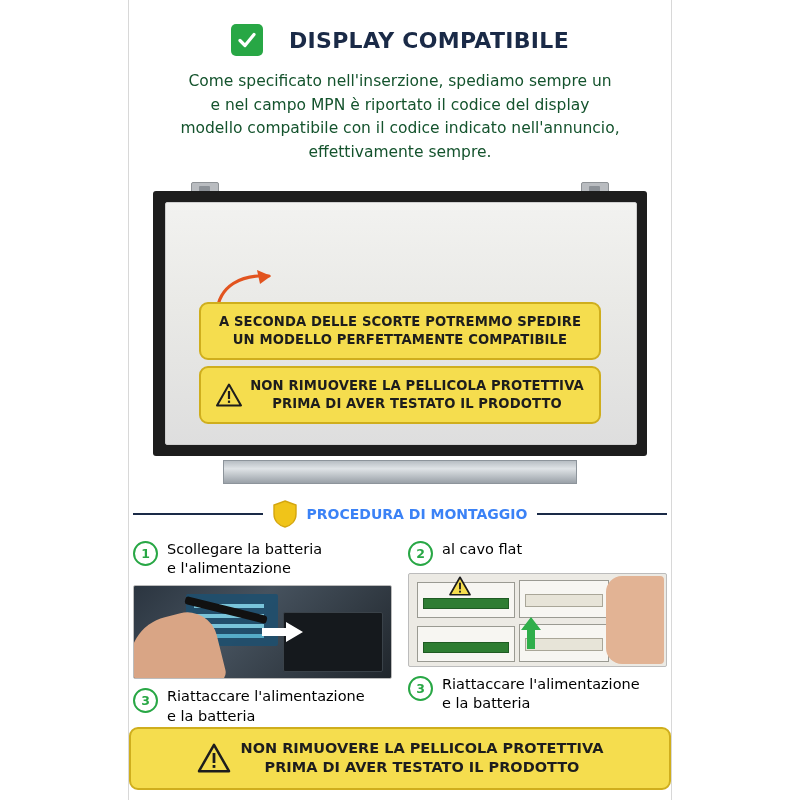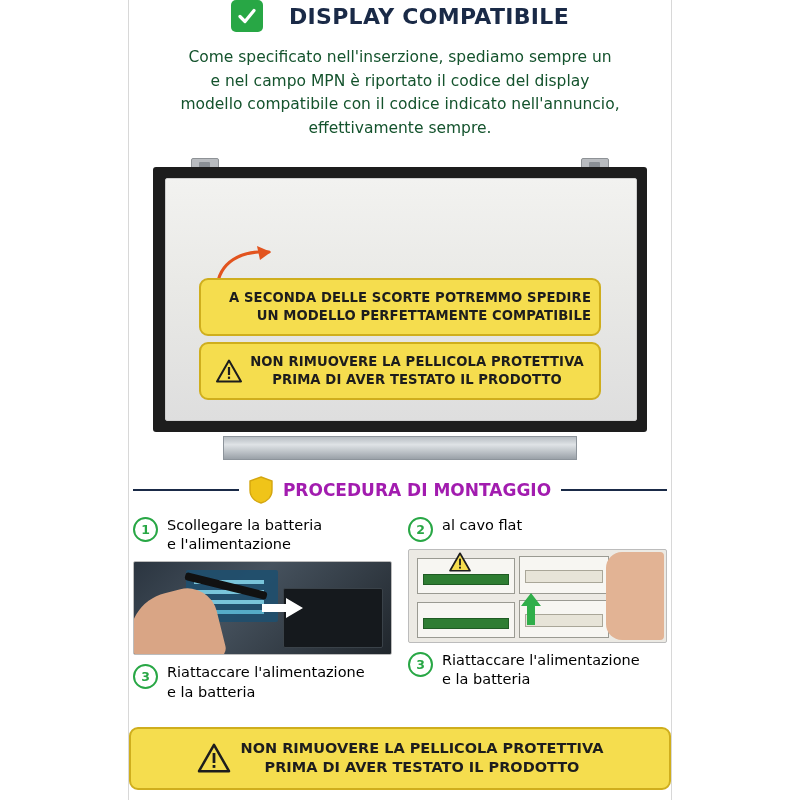--- a/index.html
+++ b/index.html
@@ -37,20 +37,21 @@
     top: 0;
     bottom: 0;
   }
 
   
   .header {
     display: flex;
     align-items: center;
     justify-content: center;
     gap: 26px;
+    margin-top: 24px;
   }
   .check-badge {
     width: 32px;
     height: 32px;
     border-radius: 5px;
     background: #28a745;
     display: flex;
     align-items: center;
     justify-content: center;
   }
@@ -137,21 +138,21 @@
   }
 
   .yellow-box {
     position: absolute;
     left: 46px;
     right: 46px;
     background: #f5dd4e;
     border: 2px solid #cfae1d;
     border-radius: 9px;
     box-sizing: border-box;
-    text-align: right;
+    text-align: center;
     color: #1d1d1d;
     font-weight: bold;
     font-size: 13.2px;
     line-height: 1.35;
     padding: 9px 8px;
     letter-spacing: .1px;
   }
   .yellow-box.one { top: 120px; }
   .yellow-box.two {
     top: 184px;
@@ -169,23 +170,23 @@
     align-items: center;
     gap: 10px;
     margin: 18px 4px 0 4px;
   }
   .proc-line {
     flex: 1 1 auto;
     height: 2px;
     background: #1a2a47;
   }
   .proc-title {
-    font-size: 17px;
+    font-size: 14px;
     font-weight: bold;
-    color: #a21caf;
+    color: #3b82f6;
     white-space: nowrap;
   }
   .shield {
     flex: 0 0 auto;
   }
 
   .steps {
     display: flex;
     gap: 16px;
     margin: 12px 4px 0 4px;

